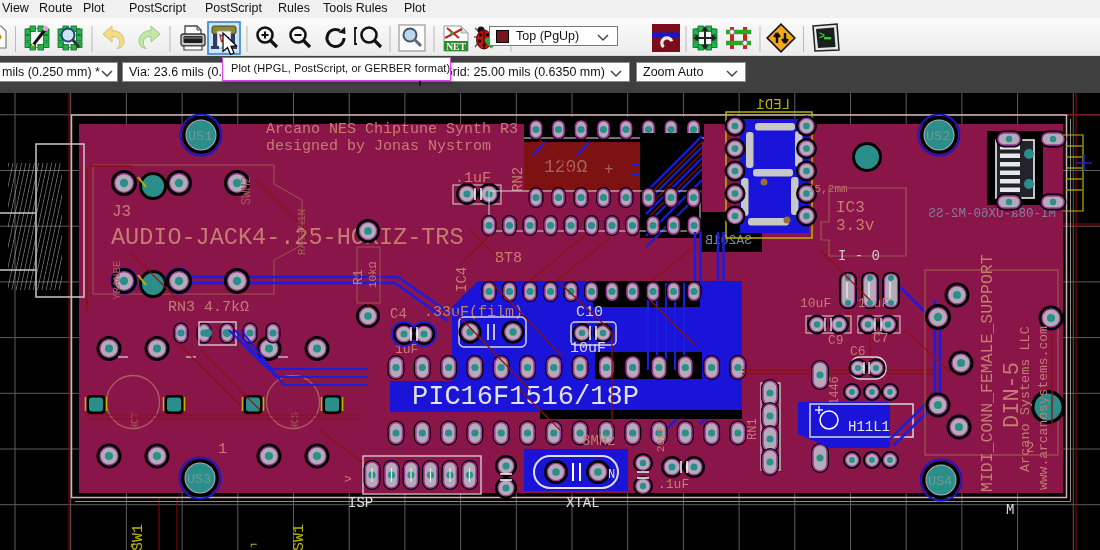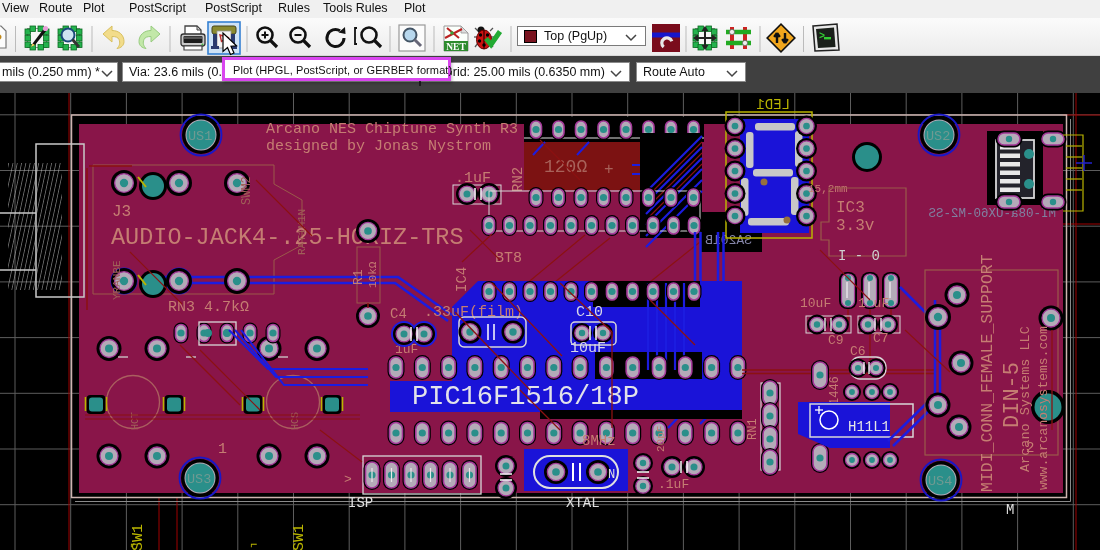--- a/index.html
+++ b/index.html
@@ -176,21 +176,21 @@
           <path d="M18,9 V19 M18,19 l-2.8,-4 M18,19 l2.8,-4" stroke="#111" stroke-width="2.4" fill="none"></path>
         </g>
         <g transform="translate(811,24)">
           <path d="M2,2 L26,0 L28,26 L4,27 Z" fill="#e8e8e8" stroke="#222" stroke-width="1.5"></path>
           <path d="M5,5 L23,3.5 L24.5,23 L7,24 Z" fill="#1a1f1a"></path>
           <text x="8" y="15" font-family="Liberation Mono" font-size="10" font-weight="bold" fill="#33cc33">&gt;</text>
           <rect x="13" y="13" width="7" height="2.4" fill="#33cc33"></rect>
         </g>
       </g>
     </svg>
-    <div style="position:absolute;left:517px;top:8px;width:129px;height:20px;background:#fff;border:1px solid #7a7a7a">
+    <div style="position:absolute;left:489px;top:8px;width:129px;height:20px;background:#fff;border:1px solid #7a7a7a">
       <div style="position:absolute;left:6px;top:3px;width:13px;height:13px;background:#7a1420;border:1px solid #000"></div>
       <span style="position:absolute;left:26px;top:2px;font-size:12.5px">Top (PgUp)</span>
       <svg width="12" height="8" style="position:absolute;right:8px;top:7px">
         <path d="M1,1 L6,6 L11,1" stroke="#444" stroke-width="1.5" fill="none"></path>
       </svg>
     </div>
   </div>
 <div class="params">
     <div style="position:absolute;left:-60px;top:6px;width:178px;height:20px;background:#fff;border:1px solid #8a8a8a">
       <span style="position:absolute;left:61px;top:2px;font-size:12.5px">mils (0.250 mm) *</span>
@@ -209,21 +209,21 @@
       <path d="M2,8 h8 l-4,-3 v6 Z" fill="#22aa22" stroke="#22aa22"></path>
       <path d="M28,8 h-8 l4,-3 v6 Z" fill="#22aa22" stroke="#22aa22"></path>
     </svg>
     <div style="position:absolute;left:436px;top:6px;width:194px;height:20px;background:#fff;border:1px solid #8a8a8a;overflow:hidden;white-space:nowrap">
       <span style="position:absolute;left:6px;top:2px;font-size:12.5px">Grid: 25.00 mils (0.6350 mm)</span>
       <svg width="12" height="8" style="position:absolute;right:7px;top:7px">
         <path d="M1,1 L6,6 L11,1" stroke="#444" stroke-width="1.5" fill="none"></path>
       </svg>
     </div>
     <div style="position:absolute;left:636px;top:6px;width:110px;height:20px;background:#fff;border:1px solid #8a8a8a;overflow:hidden;white-space:nowrap">
-      <span style="position:absolute;left:6px;top:2px;font-size:12.5px">Route Auto</span>
+      <span style="position:absolute;left:6px;top:2px;font-size:12.5px">Zoom Auto</span>
       <svg width="12" height="8" style="position:absolute;right:7px;top:7px">
         <path d="M1,1 L6,6 L11,1" stroke="#444" stroke-width="1.5" fill="none"></path>
       </svg>
     </div>
   </div>
 <div class="canvas"><svg width="1100" height="457" viewBox="0 93 1100 457">
       <rect x="0" y="93" width="1100" height="457" fill="#000"></rect>
       <line x1="15.0" y1="93" x2="15.0" y2="550" stroke="#5d5d5d" stroke-width="1"></line>
       <line x1="70.7" y1="93" x2="70.7" y2="550" stroke="#5d5d5d" stroke-width="1"></line>
       <line x1="126.4" y1="93" x2="126.4" y2="550" stroke="#5d5d5d" stroke-width="1"></line>
@@ -983,17 +983,17 @@
       <line x1="320" y1="430" x2="362" y2="462" stroke="#8c1111" stroke-width="1.1"></line>
       <line x1="820" y1="250" x2="870" y2="300" stroke="#8c1111" stroke-width="1.1"></line>
       <line x1="905" y1="330" x2="950" y2="372" stroke="#8c1111" stroke-width="1.1"></line>
       <line x1="540" y1="140" x2="580" y2="180" stroke="#8c1111" stroke-width="1.1"></line>
       <line x1="470" y1="230" x2="500" y2="260" stroke="#8c1111" stroke-width="1.1"></line>
       <text x="0" y="0" font-family="Liberation Mono, monospace" font-size="15" fill="#b9b400" transform="translate(142,560) rotate(-90)">MSW1</text>
       <text x="0" y="0" font-family="Liberation Mono, monospace" font-size="15" fill="#b9b400" transform="translate(303,560) rotate(-90)">MSW1</text>
       <text x="0" y="0" font-family="Liberation Mono, monospace" font-size="12" fill="#b9b400" transform="translate(130,548)">⌐</text>
       <text x="0" y="0" font-family="Liberation Mono, monospace" font-size="12" fill="#b9b400" transform="translate(250,548)">⌐</text>
     </svg></div>
-<div style="position:absolute;left:222px;top:57px;width:229px;height:24px;background:#fff;border:3px solid #d946ef;box-shadow:1px 2px 3px rgba(0,0,0,0.25);z-index:50">
+<div style="position:absolute;left:222px;top:57px;width:229px;height:24px;background:#fff;border:1px solid #d946ef;box-shadow:1px 2px 3px rgba(0,0,0,0.25);z-index:50">
     <span style="position:absolute;left:8px;top:4px;font-size:11px;color:#111;letter-spacing:0.1px;white-space:nowrap">Plot (HPGL, PostScript, or GERBER format)</span>
   </div>
 <svg width="20" height="26" style="position:absolute;left:220px;top:32px;z-index:60">
     <path d="M3,1 L3,19.5 L7.5,15.5 L10.5,22.5 L14,21 L11,14.2 L16.5,13.8 Z" fill="#fff" stroke="#000" stroke-width="1.2"></path>
   </svg>
 </body></html>

